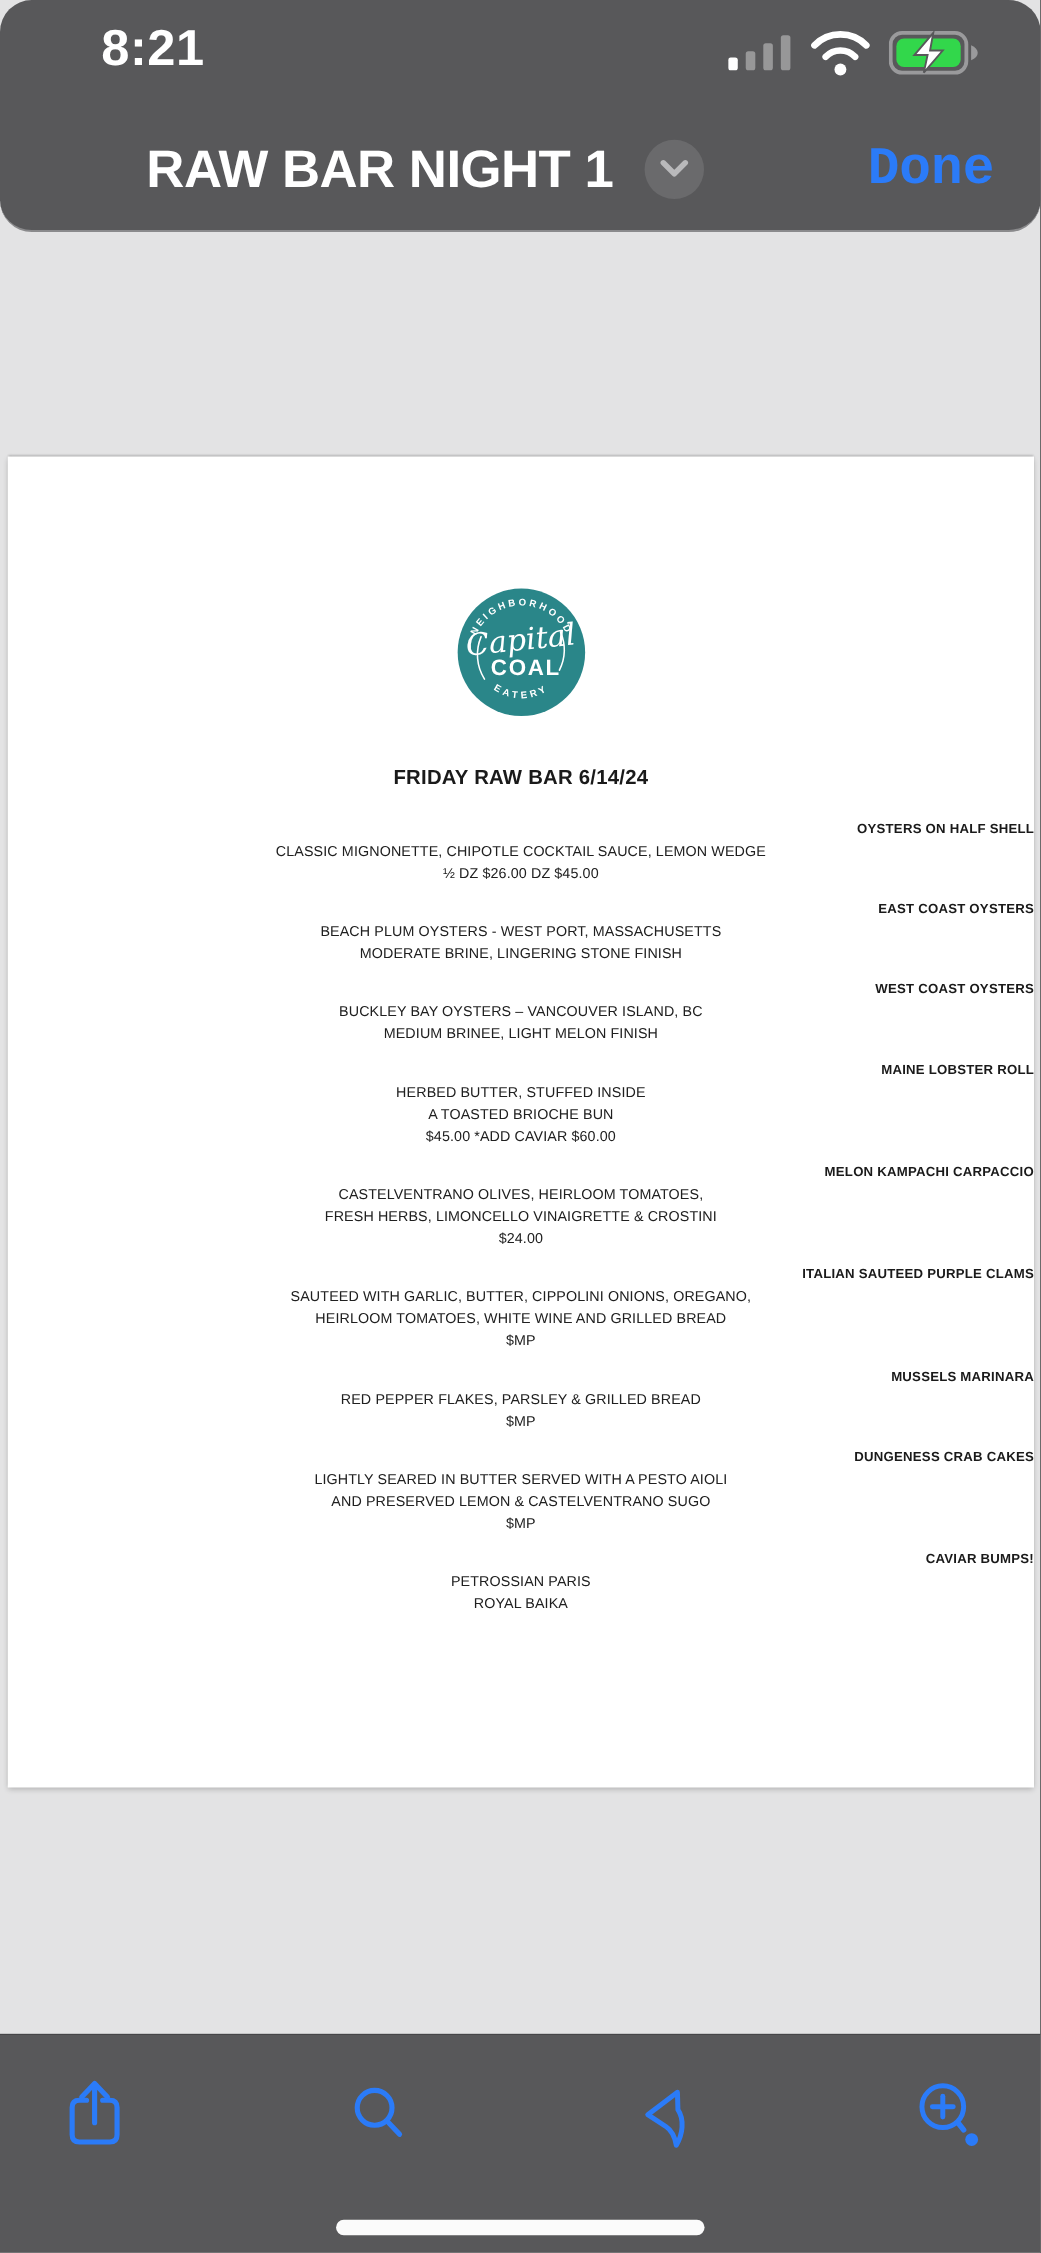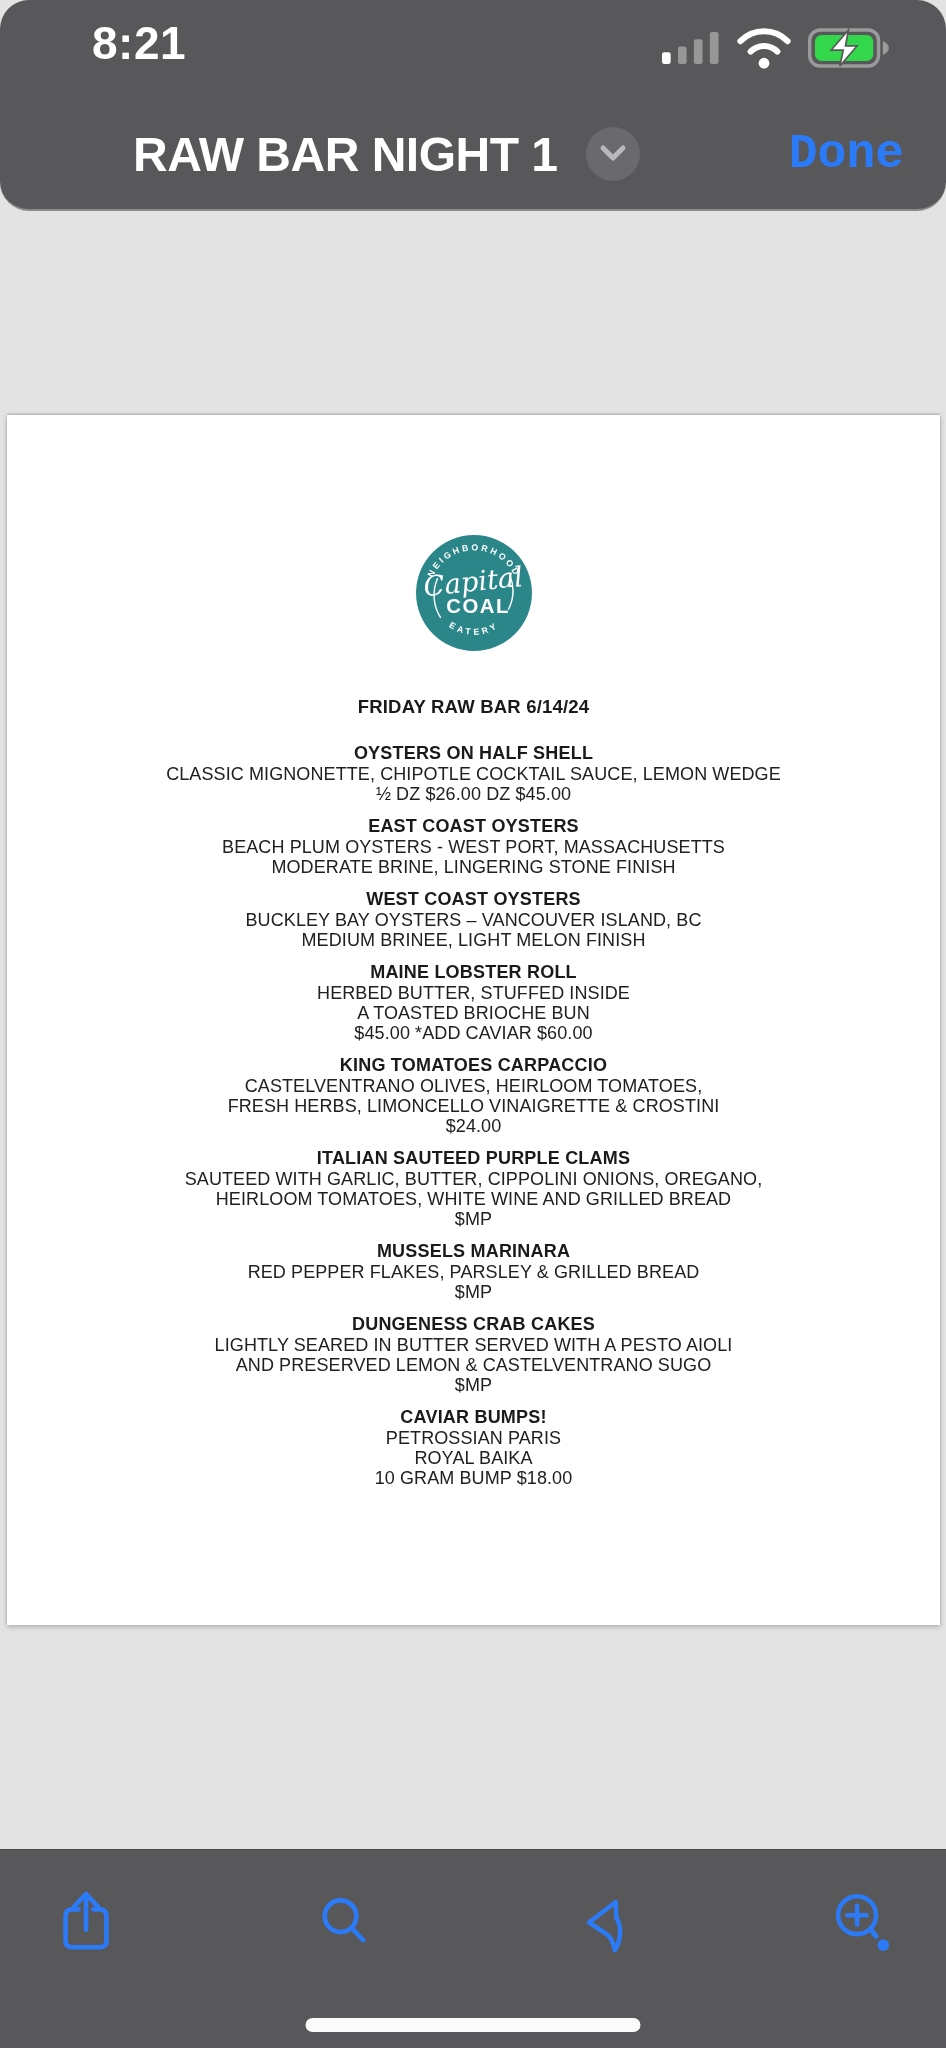--- a/index.html
+++ b/index.html
@@ -52,22 +52,22 @@
     position:absolute;left:7px;top:415px;width:933px;height:1210px;background:#fff;
     box-shadow:0 -1px 2px rgba(0,0,0,.22),0 2px 5px rgba(0,0,0,.22);
     text-align:center;color:var(--ink);
   }
   .logo{display:block;margin:117px auto 0;width:122px;height:122px;}
   .menu-title{
     margin-top:42px;font-size:18.5px;font-weight:bold;letter-spacing:0.2px;
   }
   .menu-sections{margin-top:25px;}
   .section{margin-bottom:12px;}
-  .section h3{font-size:18px;font-weight:bold;line-height:21px;letter-spacing:0.2px;}
-  .section p{font-size:18px;line-height:20px;color:#202020;letter-spacing:0.1px;}
+  .section h3{font-size:12px;font-weight:bold;line-height:21px;letter-spacing:0.2px;text-align:right;}
+  .section p{font-size:13px;line-height:20px;color:#202020;letter-spacing:0.1px;}
 
   
   .toolbar{
     position:absolute;bottom:0;left:0;width:100%;height:199px;background:var(--chrome);
     border-top:1px solid #464648;
   }
   .toolbar-icons{
     position:absolute;top:36px;left:0;width:100%;display:flex;
     justify-content:space-between;padding:0 50px;
   }
@@ -178,21 +178,21 @@
   <div class="section">
     <h3>MAINE LOBSTER ROLL</h3>
     <div class="sec-lines">
             <p>HERBED BUTTER, STUFFED INSIDE</p>
             <p>A TOASTED BRIOCHE BUN</p>
             <p>$45.00 *ADD CAVIAR $60.00</p>
           </div>
   </div>
 
   <div class="section">
-    <h3>KING TOMATOES CARPACCIO</h3>
+    <h3>MELON KAMPACHI CARPACCIO</h3>
     <div class="sec-lines">
             <p>CASTELVENTRANO OLIVES, HEIRLOOM TOMATOES,</p>
             <p>FRESH HERBS, LIMONCELLO VINAIGRETTE &amp; CROSTINI</p>
             <p>$24.00</p>
           </div>
   </div>
 
   <div class="section">
     <h3>ITALIAN SAUTEED PURPLE CLAMS</h3>
     <div class="sec-lines">
@@ -217,21 +217,20 @@
             <p>AND PRESERVED LEMON &amp; CASTELVENTRANO SUGO</p>
             <p>$MP</p>
           </div>
   </div>
 
   <div class="section">
     <h3>CAVIAR BUMPS!</h3>
     <div class="sec-lines">
             <p>PETROSSIAN PARIS</p>
             <p>ROYAL BAIKA</p>
-            <p>10 GRAM BUMP $18.00</p>
           </div>
   </div>
 </div>
   </div>
 
   <div class="toolbar">
     <div class="toolbar-icons">
       <button class="tb-btn">
         <span>
           <svg width="70" height="70" viewBox="0 0 48 48">

